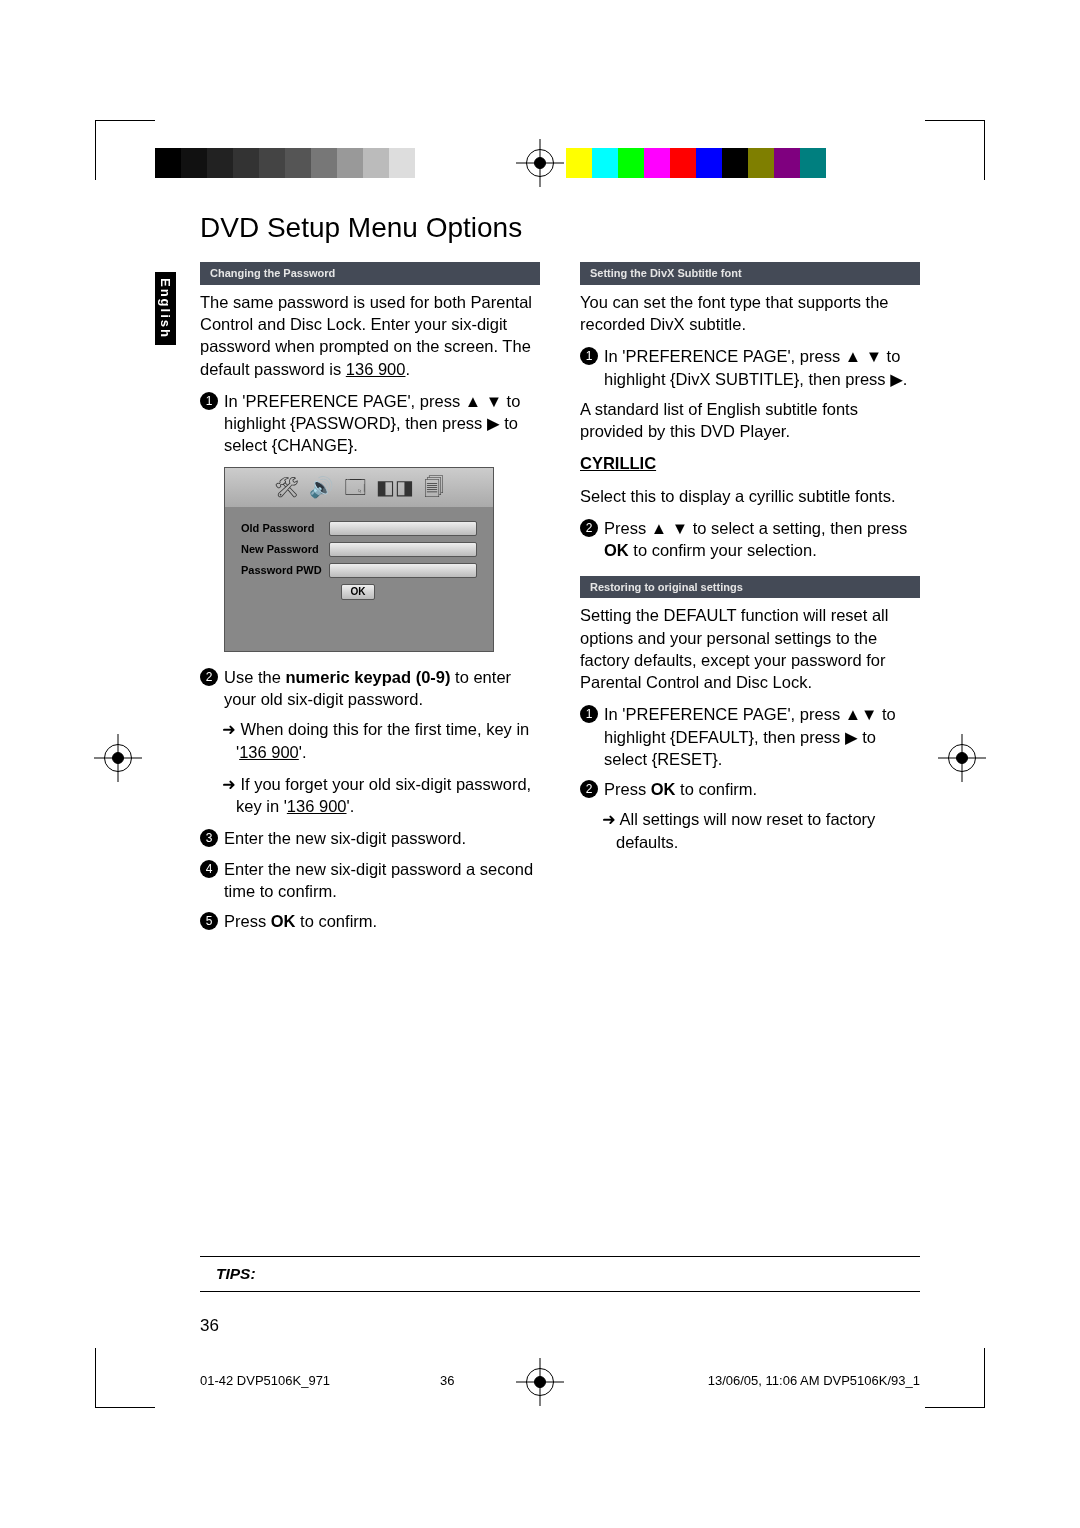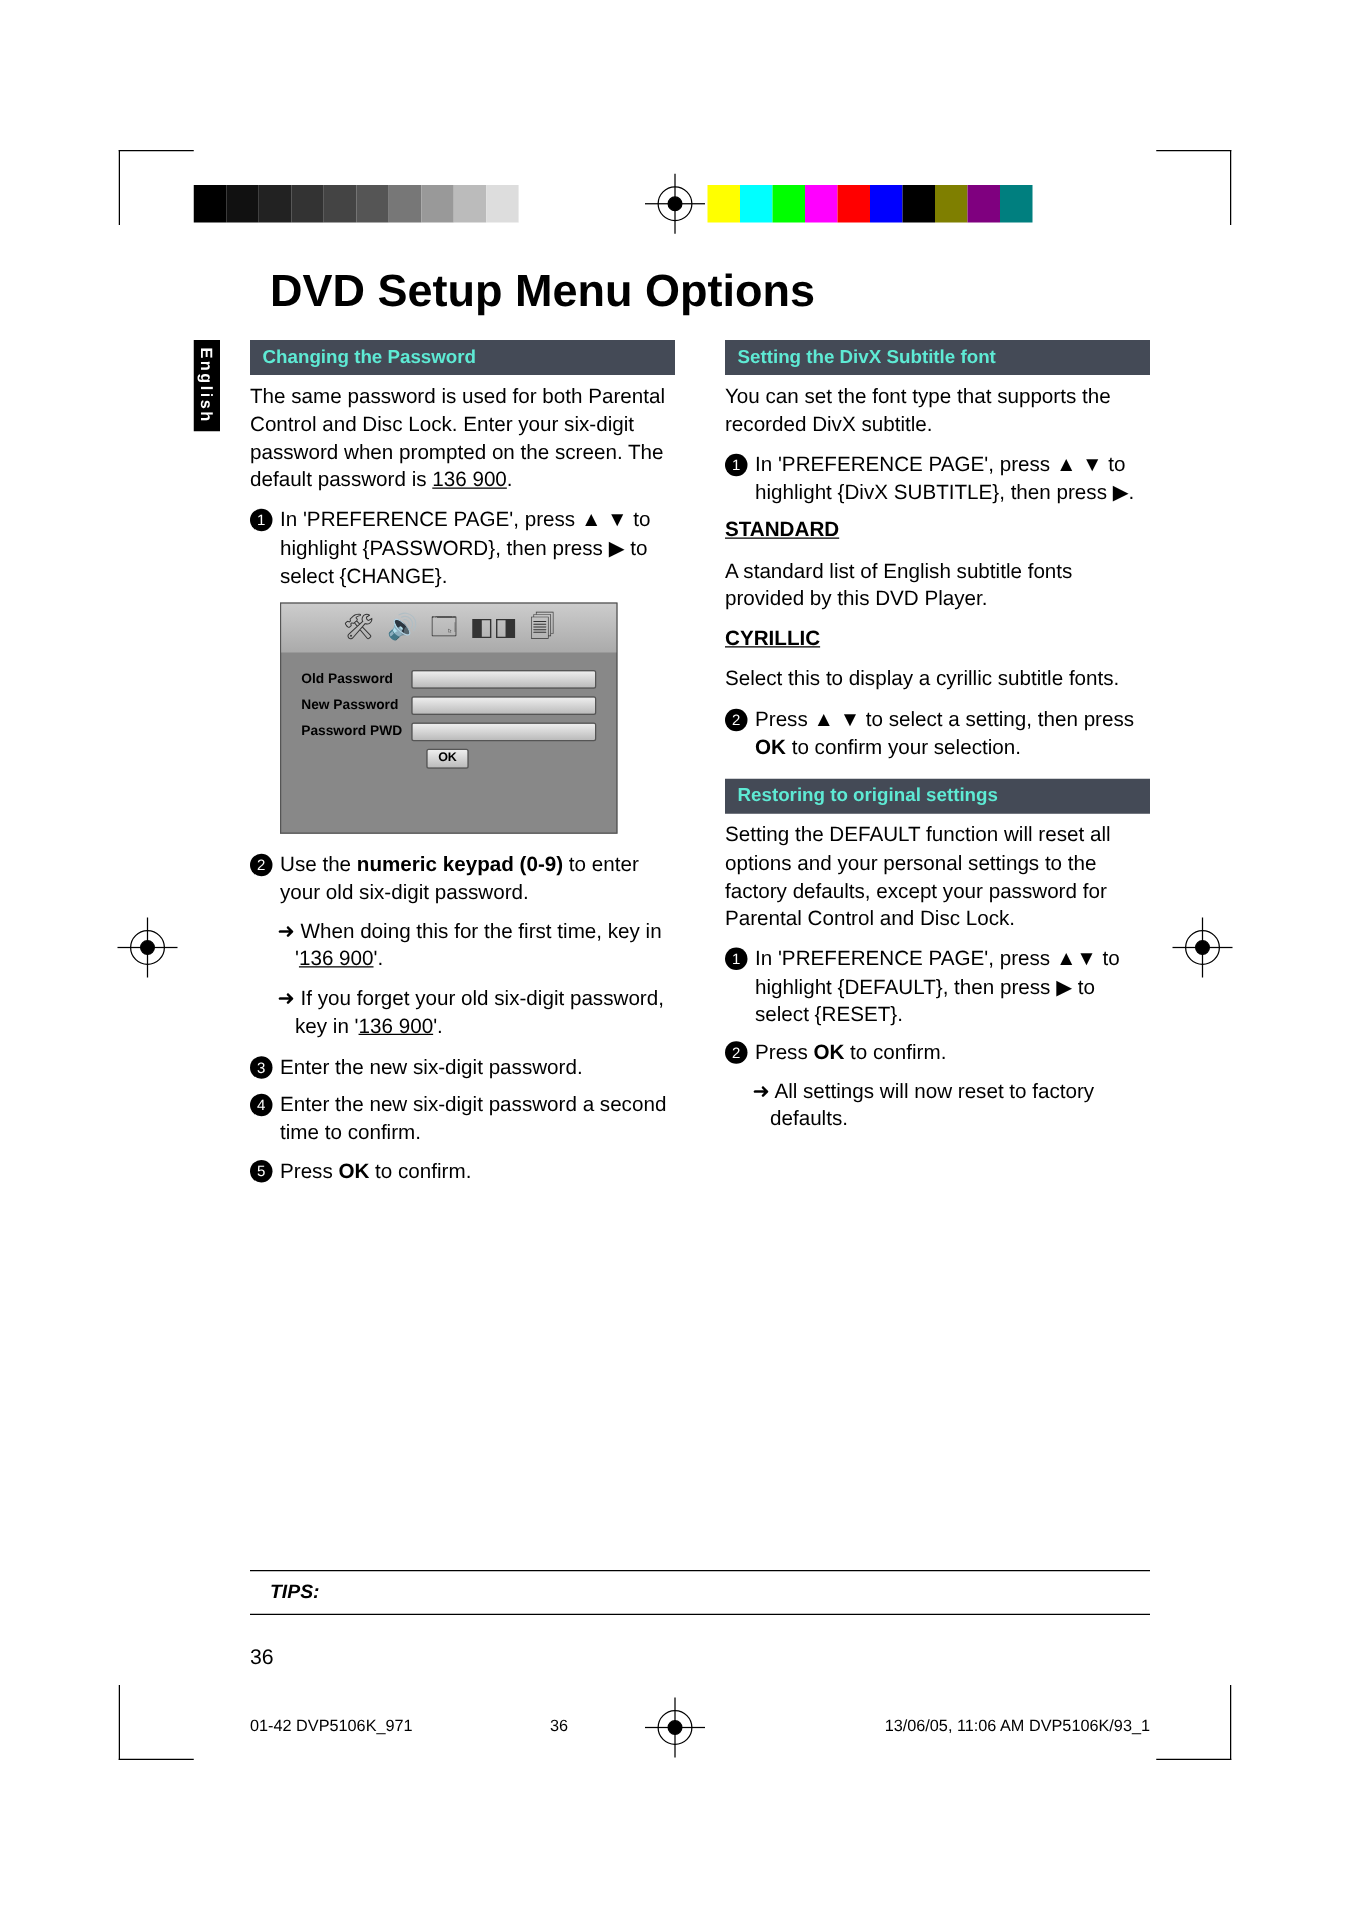--- a/index.html
+++ b/index.html
@@ -50,30 +50,29 @@
     writing-mode: vertical-rl;
     letter-spacing: 2px;
   }
 
   
   .page {
     position: absolute;
     top: 212px; left: 200px; right: 160px; bottom: 180px;
   }
   h1 {
-    font-size: 36px; font-weight: bold;
+    font-size: 28px; font-weight: normal;
     margin-bottom: 18px;
-    margin-left: 16px;
   }
   .columns { display: flex; gap: 40px; }
   .col { flex: 1; font-size: 16.5px; line-height: 1.35; }
   .section-head {
-    background: #444a56; color: #5eead4;
+    background: #444a56; color: #e5e5e5;
     font-weight: bold; padding: 4px 10px;
-    margin-bottom: 6px; font-size: 15px;
+    margin-bottom: 6px; font-size: 11px;
   }
   .col p { margin-bottom: 10px; }
   .u { text-decoration: underline; }
   .b { font-weight: bold; }
   .step { display: flex; align-items: flex-start; gap: 6px; margin-bottom: 8px; }
   .step .num {
     display:inline-block; width:18px; height:18px; border-radius:50%;
     background:#000; color:#fff; font-size:12px; text-align:center;
     line-height:18px; flex-shrink:0; margin-top:2px;
   }
@@ -257,21 +256,20 @@
 
     <div class="col">
       <div class="section-head">Setting the DivX Subtitle font</div>
       <p>You can set the font type that supports the recorded DivX subtitle.</p>
 
       <div class="step">
         <span class="num">1</span>
         <span><span>In 'PREFERENCE PAGE', press </span><span class="tri-up"></span> <span class="tri-down"></span><span> to highlight {DivX SUBTITLE}, then press </span><span class="tri-right"></span><span>.</span></span>
       </div>
 
-      <p class="heading-sub">STANDARD</p>
       <p>A standard list of English subtitle fonts provided by this DVD Player.</p>
 
       <p class="heading-sub">CYRILLIC</p>
       <p>Select this to display a cyrillic subtitle fonts.</p>
 
       <div class="step">
         <span class="num">2</span>
         <span><span>Press </span><span class="tri-up"></span> <span class="tri-down"></span><span> to select a setting, then press </span><span class="b">OK</span><span> to confirm your selection.</span></span>
       </div>
 

